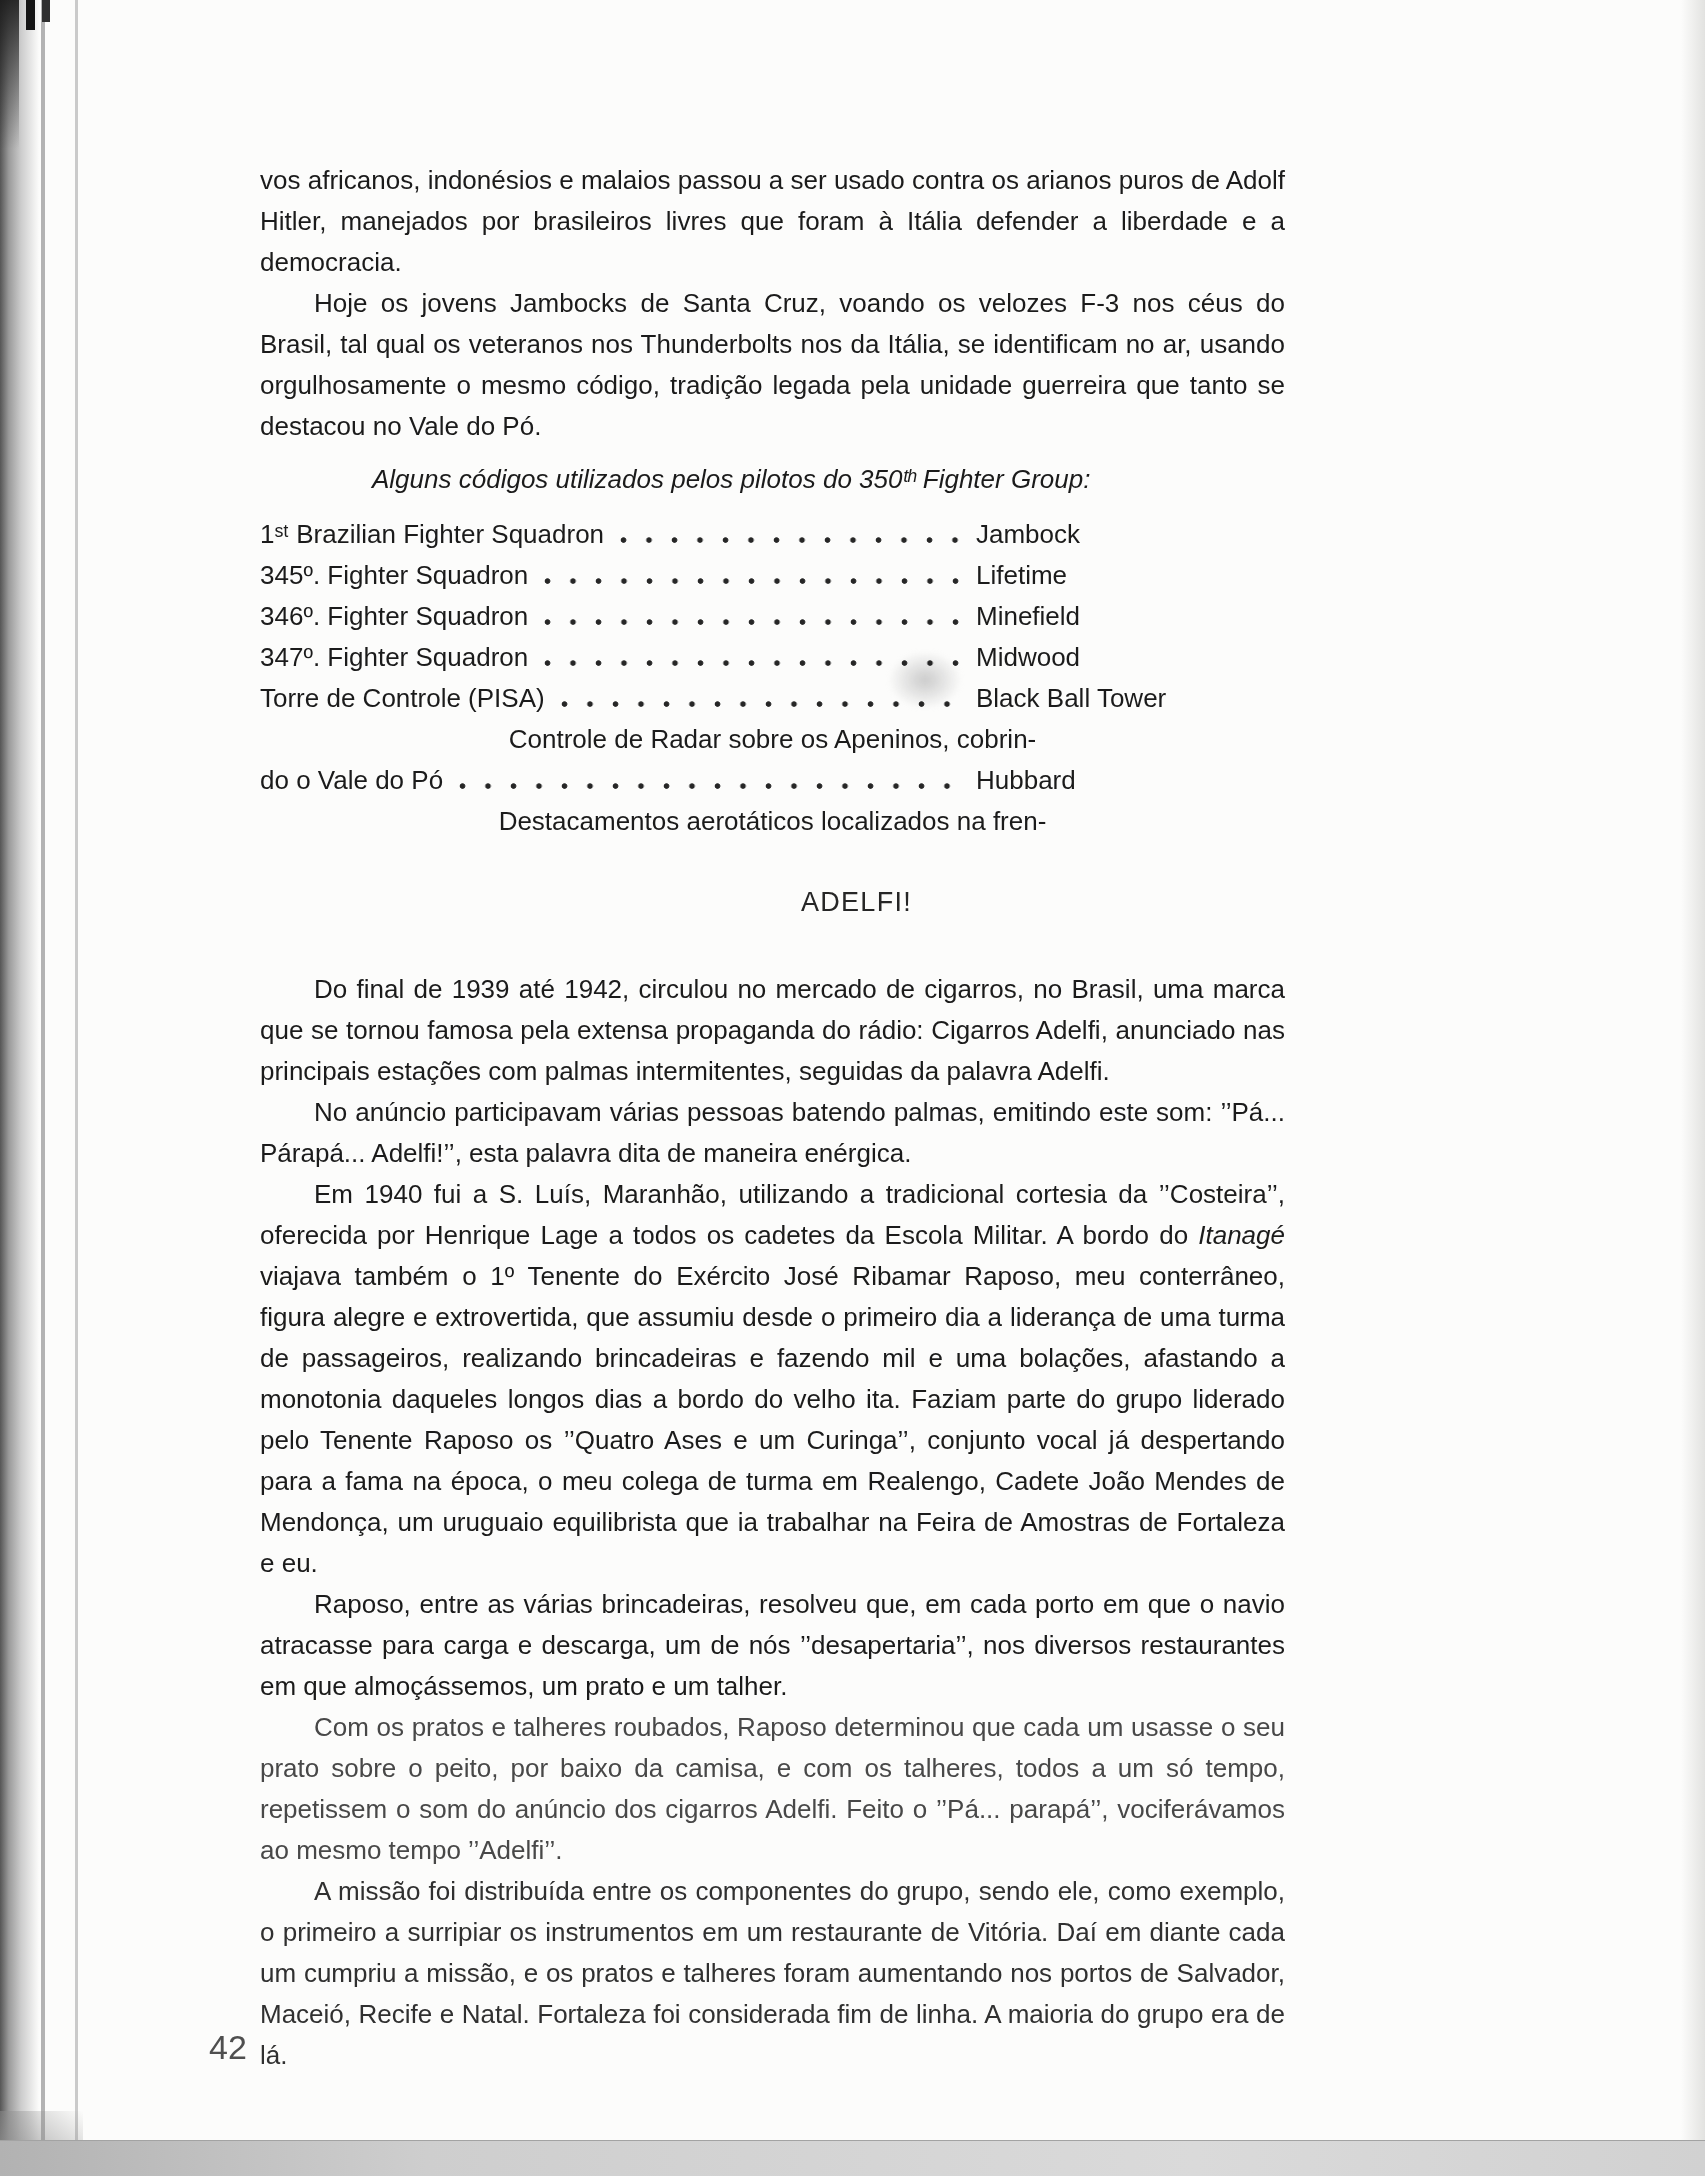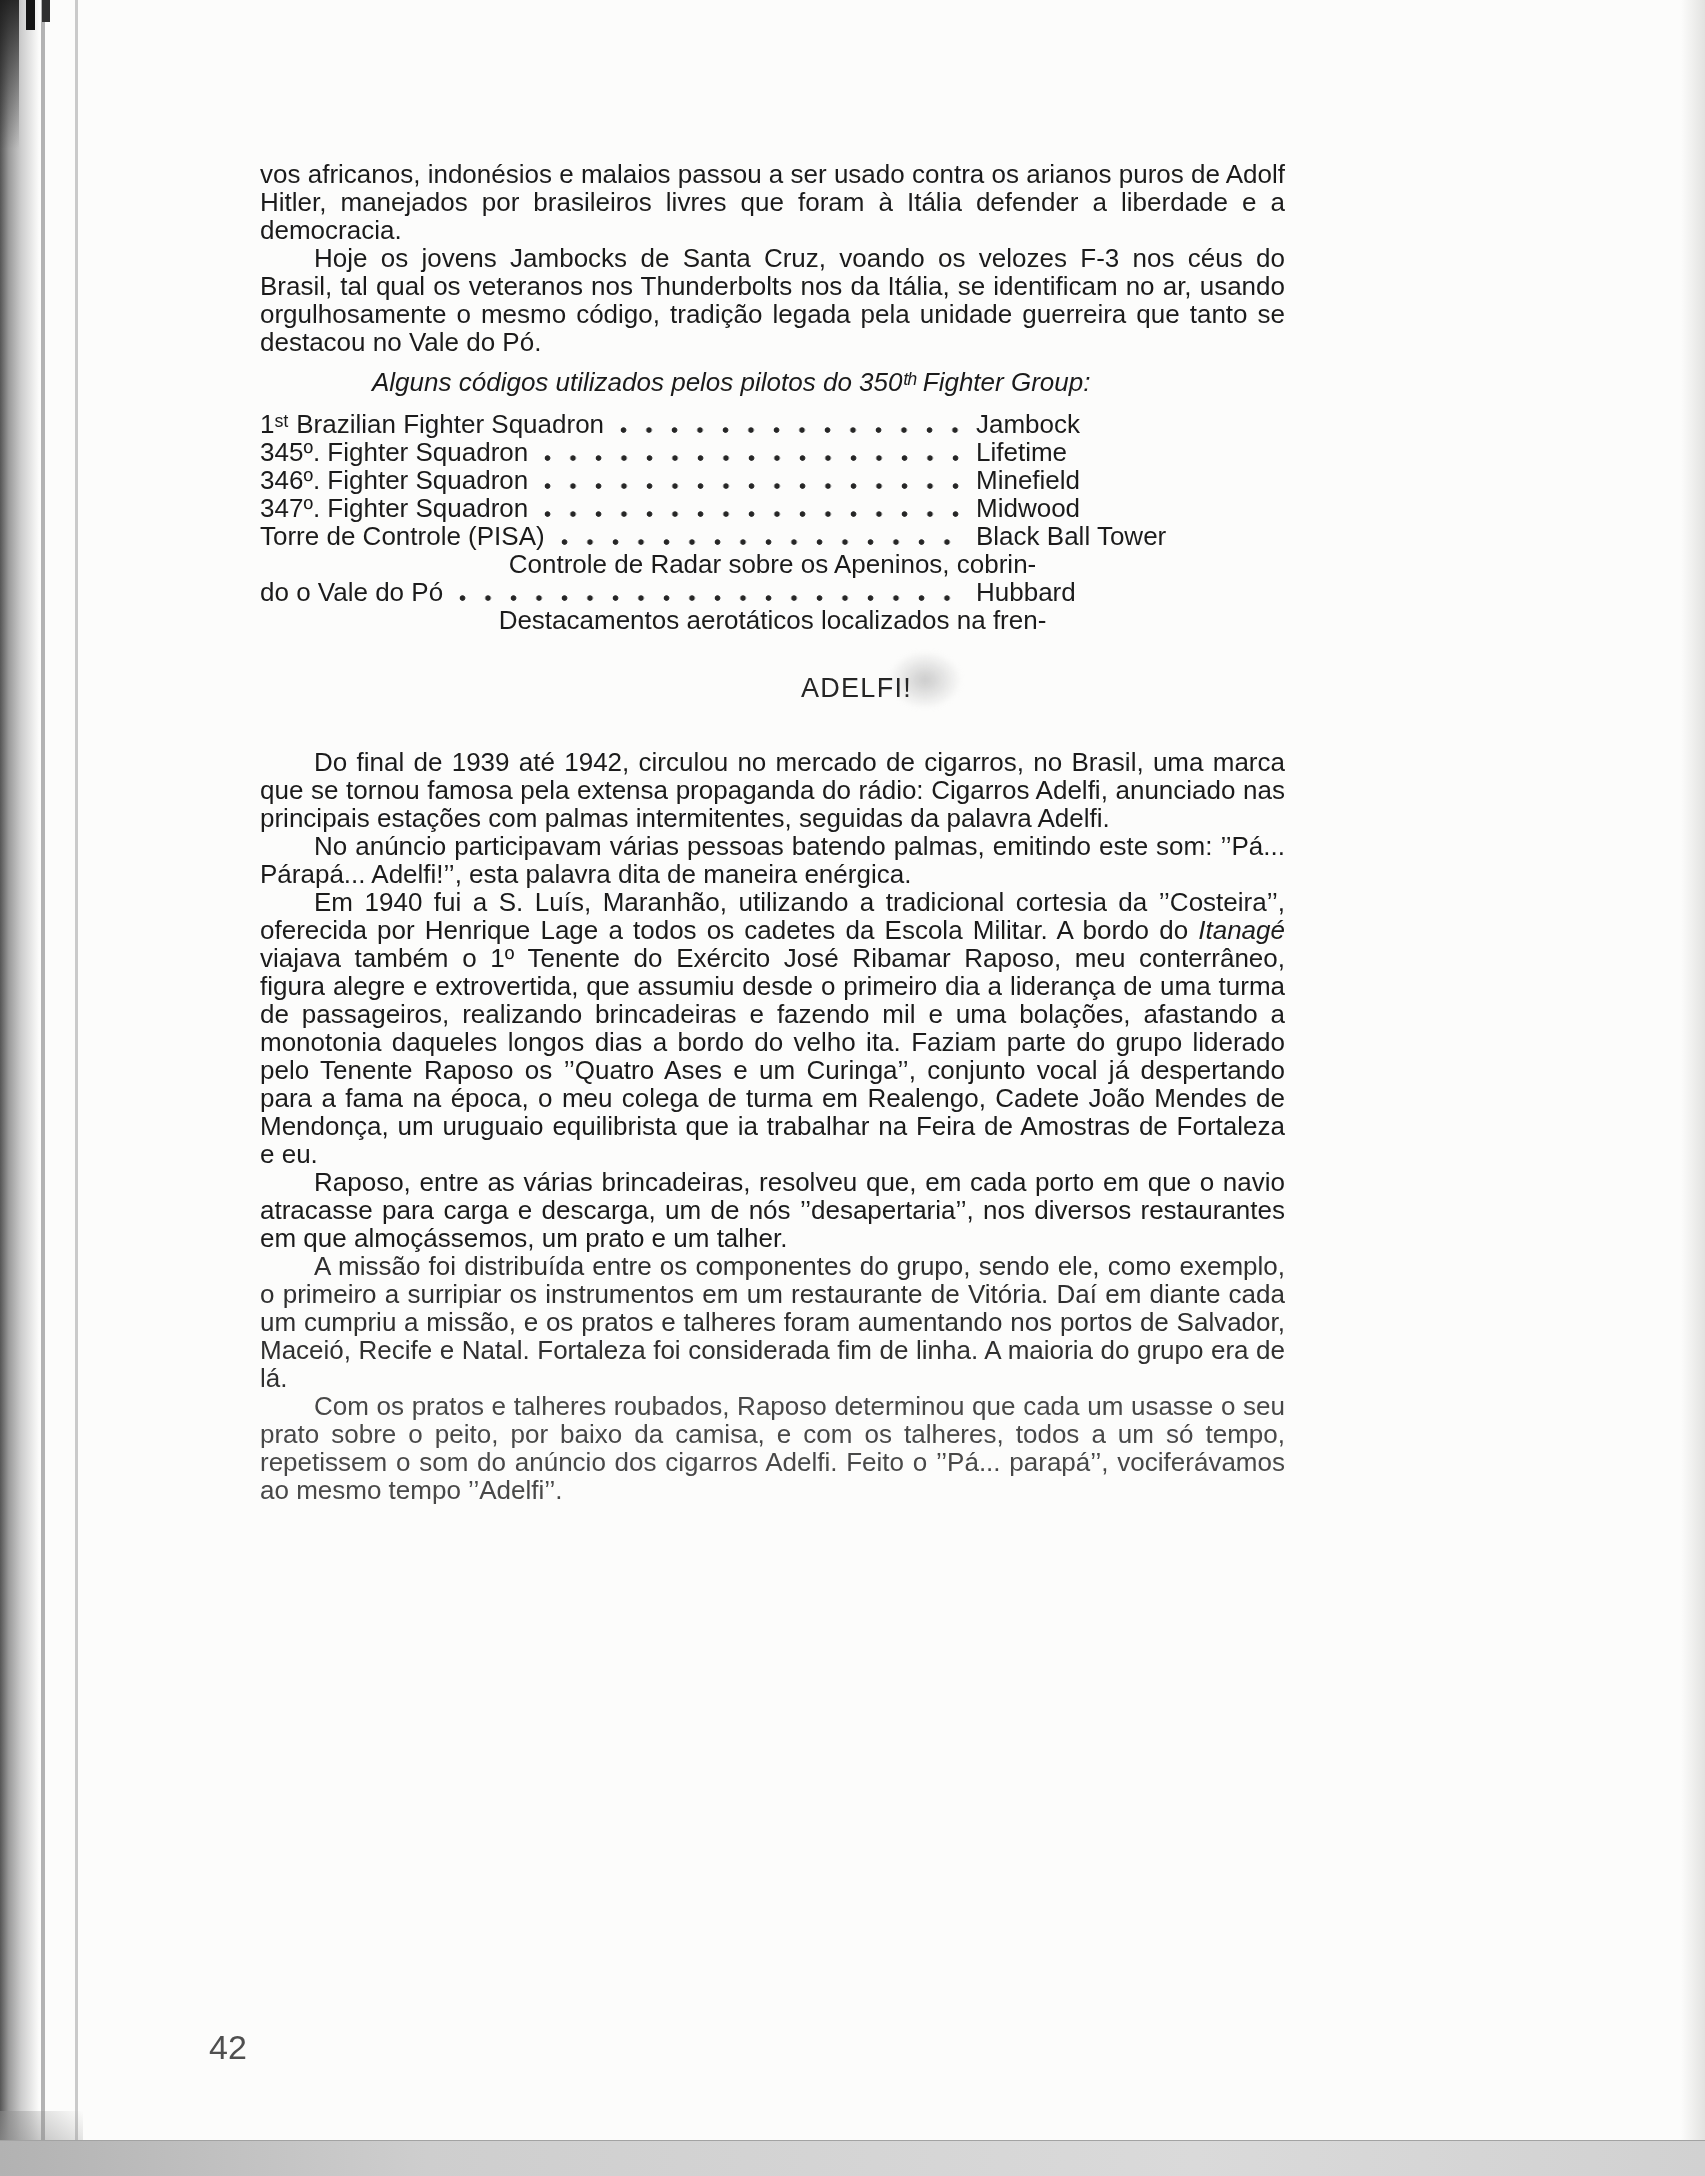--- a/index.html
+++ b/index.html
@@ -45,21 +45,21 @@
   .smudge {
     left: 888px; top: 651px; width: 74px; height: 58px;
     background: radial-gradient(ellipse at center, #cbcbcb, rgba(255,255,255,0) 70%);
     filter: blur(2.6px);
   }
   
   .text-block {
     position: absolute;
     left: 260px; top: 160px; width: 1025px;
     font-size: 26px;
-    line-height: 28px;
+    line-height: 41px;
     color: #1b1b1b;
     text-align: justify;
   }
   .para { margin: 0; }
   .para.indent { text-indent: 54px; }
   .codes-intro {
     margin: 12px 0 14px;
     text-indent: 112px;
     text-align: left;
     font-style: italic;
@@ -170,23 +170,23 @@
     <h1 class="adelfi-heading">ADELFI!</h1>
 
     <p class="para indent">Do final de 1939 até 1942, circulou no mercado de cigarros, no Brasil, uma marca que se tornou famosa pela extensa propaganda do rádio: Cigarros Adelfi, anunciado nas principais estações com palmas intermitentes, seguidas da palavra Adelfi.</p>
 
     <p class="para indent">No anúncio participavam várias pessoas batendo palmas, emitindo este som: ’’Pá... Párapá... Adelfi!’’, esta palavra dita de maneira enérgica.</p>
 
     <p class="para indent"><span>Em 1940 fui a S. Luís, Maranhão, utilizando a tradicional cortesia da ’’Costeira’’, oferecida por Henrique Lage a todos os cadetes da Escola Militar. A bordo do </span><em class="ship-name">Itanagé</em><span> viajava também o 1º Tenente do Exército José Ribamar Raposo, meu conterrâneo, figura alegre e extrovertida, que assumiu desde o primeiro dia a liderança de uma turma de passageiros, realizando brincadeiras e fazendo mil e uma bolações, afastando a monotonia daqueles longos dias a bordo do velho ita. Faziam parte do grupo liderado pelo Tenente Raposo os ’’Quatro Ases e um Curinga’’, conjunto vocal já despertando para a fama na época, o meu colega de turma em Realengo, Cadete João Mendes de Mendonça, um uruguaio equilibrista que ia trabalhar na Feira de Amostras de Fortaleza e eu.</span></p>
 
     <p class="para indent">Raposo, entre as várias brincadeiras, resolveu que, em cada porto em que o navio atracasse para carga e descarga, um de nós ’’desapertaria’’, nos diversos restaurantes em que almoçássemos, um prato e um talher.</p>
 
+    <p class="para indent fade-2">Com os pratos e talheres roubados, Raposo determinou que cada um usasse o seu prato sobre o peito, por baixo da camisa, e com os talheres, todos a um só tempo, repetissem o som do anúncio dos cigarros Adelfi. Feito o ’’Pá... parapá’’, vociferávamos ao mesmo tempo ’’Adelfi’’.</p>
+
     <p class="para indent fade-1">A missão foi distribuída entre os componentes do grupo, sendo ele, como exemplo, o primeiro a surripiar os instrumentos em um restaurante de Vitória. Daí em diante cada um cumpriu a missão, e os pratos e talheres foram aumentando nos portos de Salvador, Maceió, Recife e Natal. Fortaleza foi considerada fim de linha. A maioria do grupo era de lá.</p>
-
-    <p class="para indent fade-2">Com os pratos e talheres roubados, Raposo determinou que cada um usasse o seu prato sobre o peito, por baixo da camisa, e com os talheres, todos a um só tempo, repetissem o som do anúncio dos cigarros Adelfi. Feito o ’’Pá... parapá’’, vociferávamos ao mesmo tempo ’’Adelfi’’.</p>
 
   </div>
 
   <div class="page-number">42</div>
 
   <div class="artifact bottom-corner-dark"></div>
   <div class="artifact bottom-strip"></div>
 
 </div>
 

